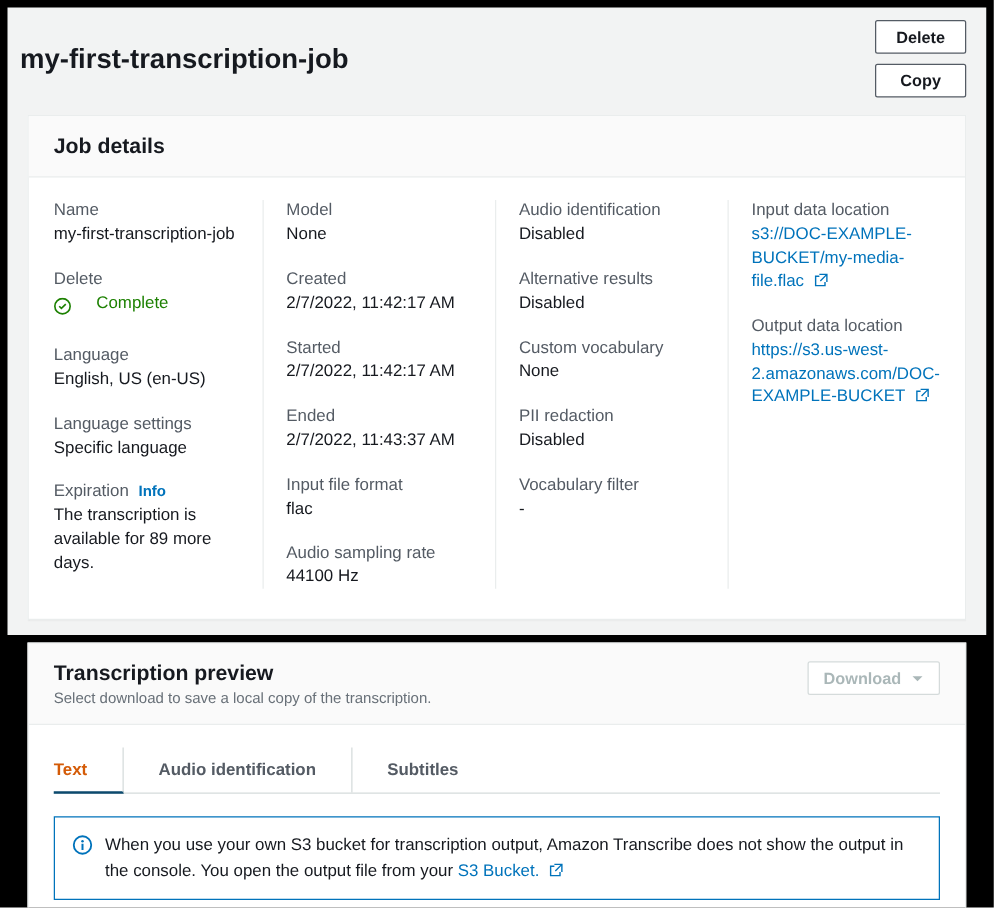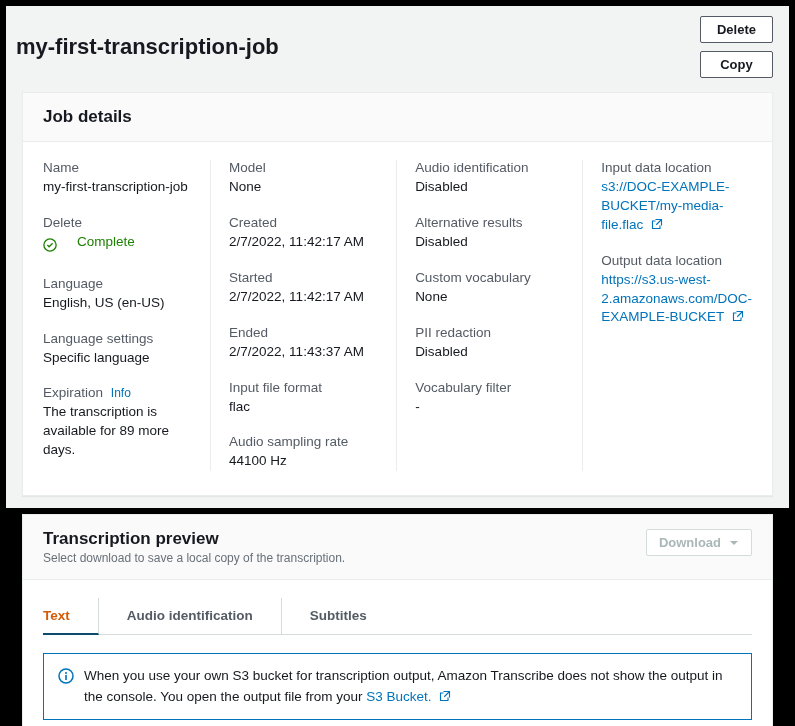--- a/index.html
+++ b/index.html
@@ -81,21 +81,21 @@
     font-size: 13.5px;
     color: #545b64;
     margin-bottom: 3px;
   }
   .fvalue {
     font-size: 13.5px;
     color: #16191f;
     line-height: 1.4;
   }
   .link { color: #0073bb; text-decoration: none; }
-  .info-link { color: #0073bb; font-size: 12px; font-weight: 400; margin-left: 4px;}
+  .info-link { color: #0073bb; font-size: 12px; font-weight: 700; margin-left: 4px;}
   .status-complete {
     color: #1d8102;
     font-weight: 500;
     display: inline-flex;
     align-items: flex-end;
     gap: 20px;
   }
   .ext-icon {
     display: inline-block;
     width: 12px;

